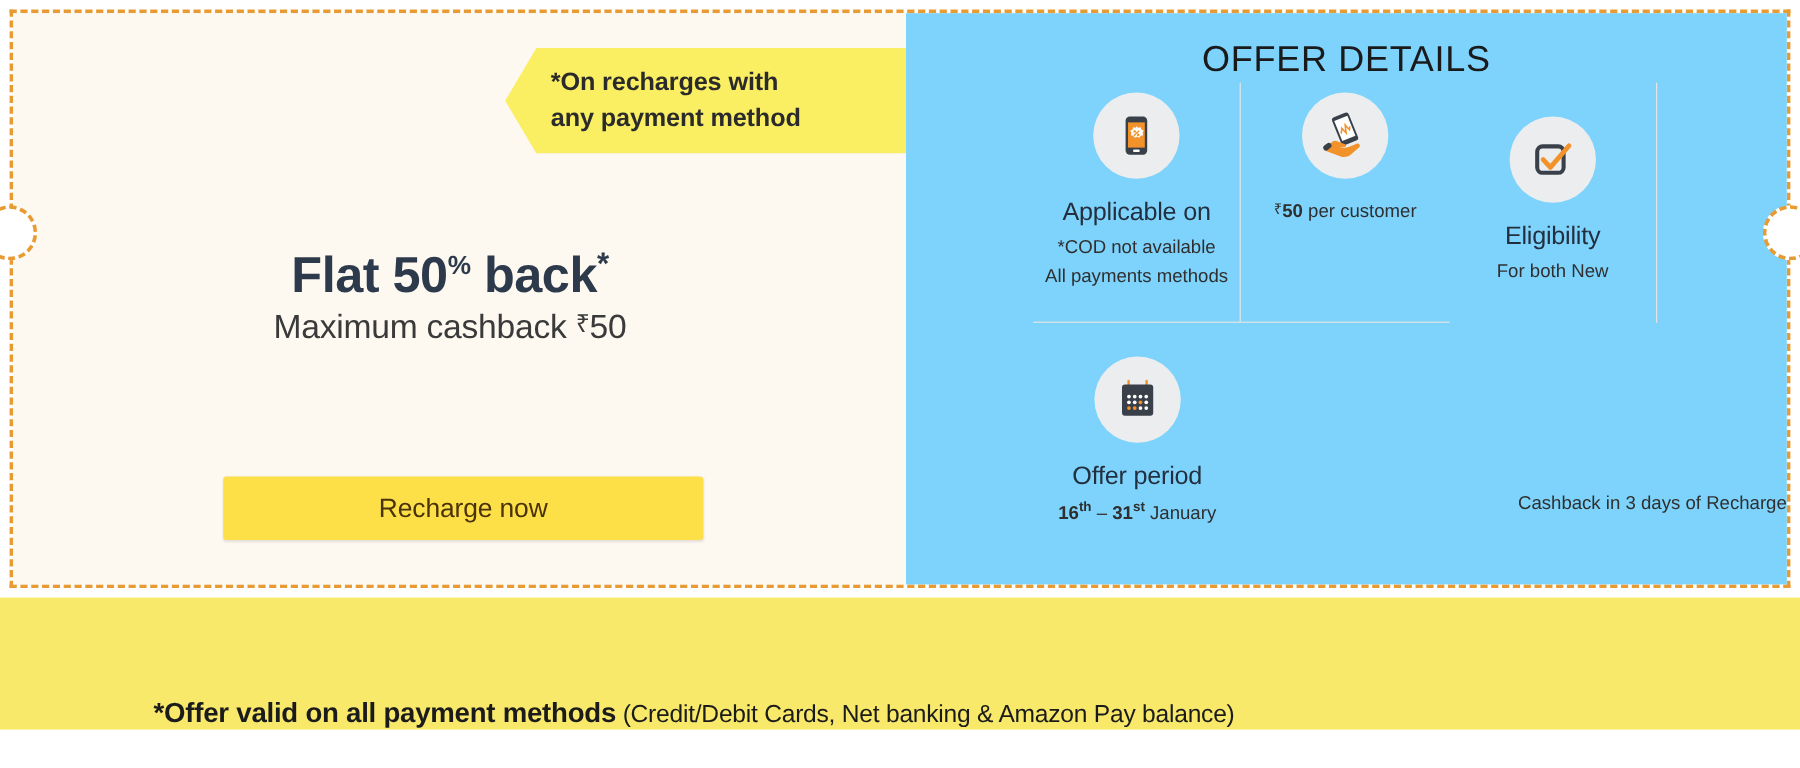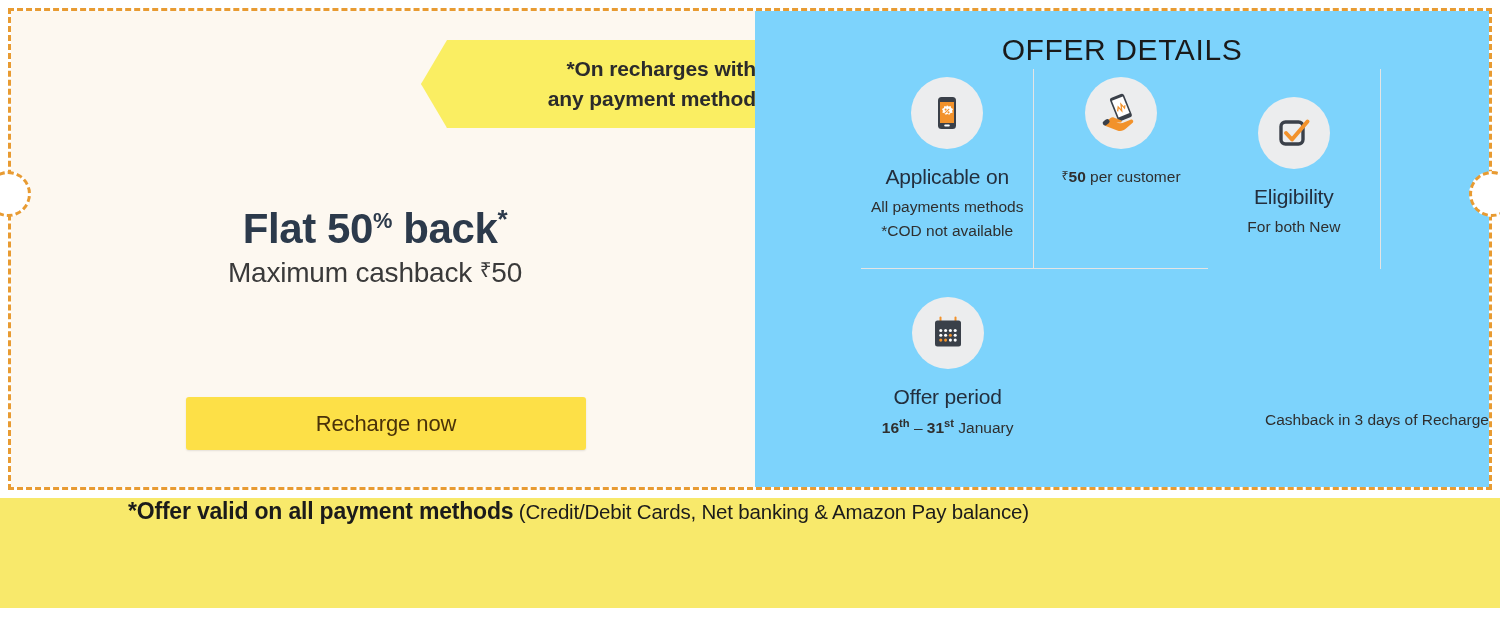--- a/index.html
+++ b/index.html
@@ -71,21 +71,20 @@
     position: absolute;
     inset: 0;
     background: #FAEE62;
     clip-path: polygon(26px 0, 100% 0, 100% 100%, 26px 100%, 0 50%);
     box-shadow: 0 3px 6px rgba(0,0,0,0.12);
     display: flex;
     flex-direction: column;
     justify-content: center;
     padding-left: 38px;
     box-sizing: border-box;
-    align-items: flex-end;
   }
   .ribbon-line {
     font-size: 21px;
     font-weight: bold;
     color: #2b2b2b;
     line-height: 1.42;
     letter-spacing: -0.1px;
   }
 
   
@@ -211,21 +210,21 @@
 
   
   .strip {
     position: absolute;
     left: 0;
     top: 498px;
     width: 1500px;
     height: 110px;
     background: #F8E96B;
     display: flex;
-    align-items: flex-start;
+    align-items: flex-end;
   }
   .strip-text {
     margin-left: 128px;
     font-size: 22px;
     color: #1B1B1B;
     letter-spacing: -0.2px;
   }
   .strip-text .bold { font-weight: bold; font-size: 23px; }
   .strip-text .light { font-size: 20.5px; }
 </style>
@@ -269,22 +268,22 @@
               <rect x="13" y="9" width="14" height="21" fill="#F2922B"></rect>
               <path d="M20 12.2l1.6 1.3 2-.5.6 2 1.9.9-1 1.8.5 2-2 .4-1.2 1.7-1.9-.8-1.9.8-1.2-1.7-2-.4.5-2-1-1.8 1.9-.9.6-2 2 .5z" fill="#ffffff"></path>
               <circle cx="18.6" cy="16.6" r="1.05" fill="#F2922B"></circle>
               <circle cx="21.5" cy="19.4" r="1.05" fill="#F2922B"></circle>
               <line x1="17.9" y1="20.2" x2="22.2" y2="15.9" stroke="#F2922B" stroke-width="1.2"></line>
               <rect x="17.2" y="31.6" width="5.6" height="2" rx="1" fill="#ffffff"></rect>
             </svg>
           </div>
           <div class="cell-title">Applicable on</div>
           <div class="cell-sub">
+            <div>*COD not available</div>
             <div>All payments methods</div>
-            <div>*COD not available</div>
           </div>
         </div>
 
         <div class="cell cell-1">
           <div class="icon-circle">
             <svg width="44" height="44" viewBox="0 0 44 44">
               <g transform="rotate(-22 22 18)">
                 <rect x="15" y="4" width="15" height="25" rx="2.5" fill="#3A4049"></rect>
                 <rect x="16.6" y="7" width="11.8" height="18" fill="#ffffff"></rect>
                 <polyline points="18,19 20.2,15 22,20 23.8,13.5 25.6,18.5 27,16" fill="none" stroke="#F2922B" stroke-width="1.3"></polyline>

